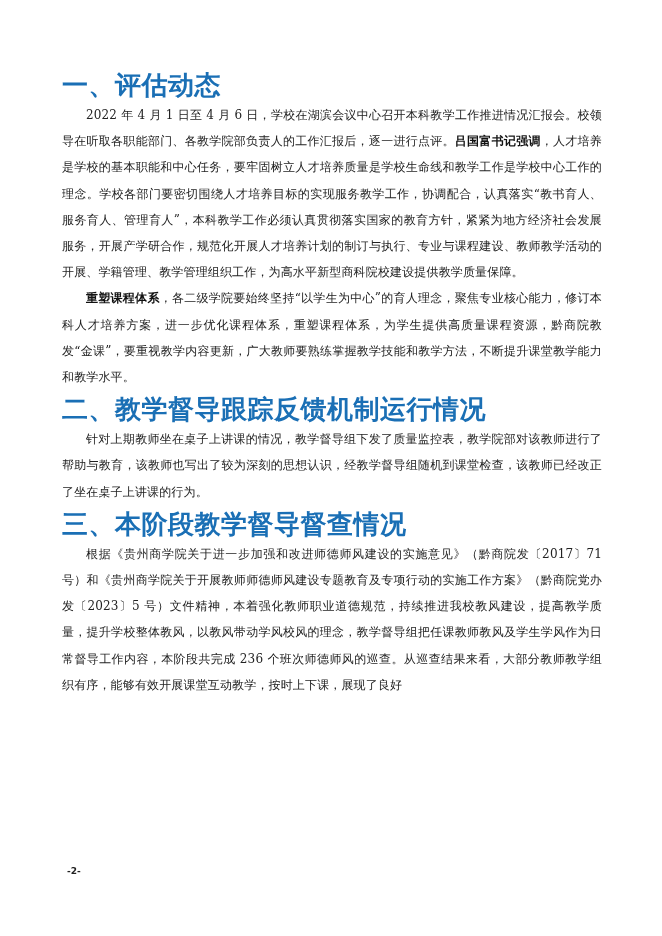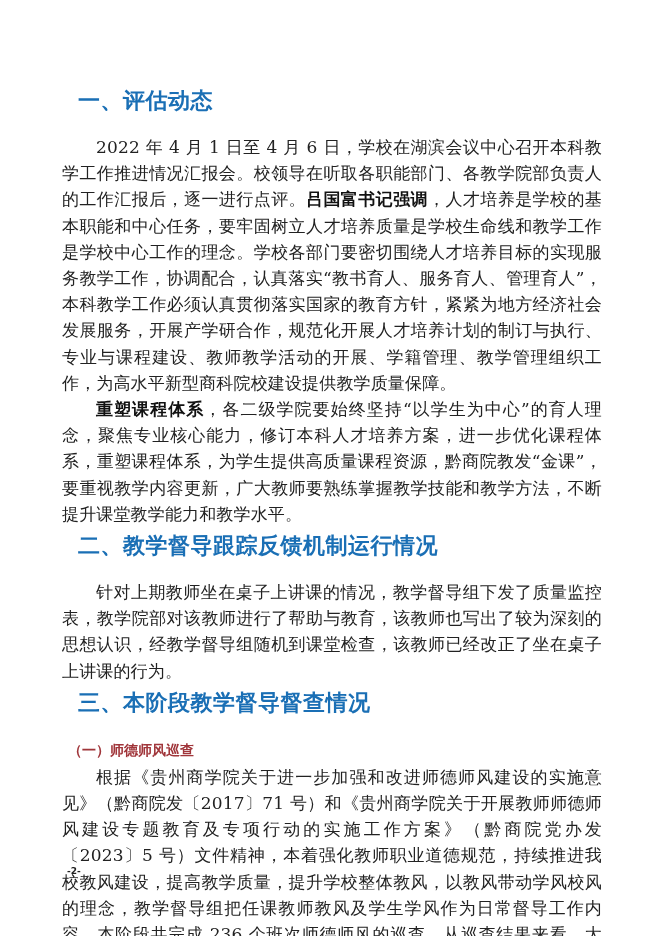--- a/index.html
+++ b/index.html
@@ -17,39 +17,39 @@
     }
     .page {
       position: absolute;
       left: 62px;
       top: 0;
       width: 540px;
     }
     .h1 {
       font-family: "DejaVu Sans", "Liberation Sans", sans-serif;
       font-weight: bold;
-      font-size: 22px;
+      font-size: 26px;
       color: #1a6fb5;
-      margin: 16px;
+      margin: 0;
       height: 34px;
       line-height: 34px;
       letter-spacing: 0.5px;
     }
     .h2 {
       font-family: "DejaVu Sans", "Liberation Sans", sans-serif;
       font-weight: bold;
       font-size: 14px;
       color: #a0353a;
       margin: 0;
       padding-left: 6px;
       height: 28px;
       line-height: 28px;
     }
     .p {
-      font-size: 17px;
+      font-size: 12px;
       line-height: 26.2px;
       margin: 0;
       text-indent: 2em;
       text-align: justify;
       text-align-last: left;
       letter-spacing: 0.15px;
     }
     .b {
       font-family: "DejaVu Sans", "Liberation Sans", sans-serif;
       font-weight: bold;
@@ -73,18 +73,17 @@
   <div style="height:68px;"></div>
 
   <h1 class="h1">一、评估动态</h1>
   <p class="p"><span>2022 年 4 月 1 日至 4 月 6 日，学校在湖滨会议中心召开本科教学工作推进情况汇报会。校领导在听取各职能部门、各教学院部负责人的工作汇报后，逐一进行点评。</span><span class="b">吕国富书记强调</span><span>，人才培养是学校的基本职能和中心任务，要牢固树立人才培养质量是学校生命线和教学工作是学校中心工作的理念。学校各部门要密切围绕人才培养目标的实现服务教学工作，协调配合，认真落实“教书育人、服务育人、管理育人”，本科教学工作必须认真贯彻落实国家的教育方针，紧紧为地方经济社会发展服务，开展产学研合作，规范化开展人才培养计划的制订与执行、专业与课程建设、教师教学活动的开展、学籍管理、教学管理组织工作，为高水平新型商科院校建设提供教学质量保障。</span></p>
   <p class="p"><span class="b">重塑课程体系</span><span>，各二级学院要始终坚持“以学生为中心”的育人理念，聚焦专业核心能力，修订本科人才培养方案，进一步优化课程体系，重塑课程体系，为学生提供高质量课程资源，黔商院教发“金课”，要重视教学内容更新，广大教师要熟练掌握教学技能和教学方法，不断提升课堂教学能力和教学水平。</span></p>
 
   <h1 class="h1" style="margin-top:2px;">二、教学督导跟踪反馈机制运行情况</h1>
   <p class="p">针对上期教师坐在桌子上讲课的情况，教学督导组下发了质量监控表，教学院部对该教师进行了帮助与教育，该教师也写出了较为深刻的思想认识，经教学督导组随机到课堂检查，该教师已经改正了坐在桌子上讲课的行为。</p>
 
   <h1 class="h1" style="margin-top:2px;">三、本阶段教学督导督查情况</h1>
-  <h2 class="h2">（一）师德师风巡查</h2>
   <p class="p">根据《贵州商学院关于进一步加强和改进师德师风建设的实施意见》（黔商院发〔2017〕71 号）和《贵州商学院关于开展教师师德师风建设专题教育及专项行动的实施工作方案》（黔商院党办发〔2023〕5 号）文件精神，本着强化教师职业道德规范，持续推进我校教风建设，提高教学质量，提升学校整体教风，以教风带动学风校风的理念，教学督导组把任课教师教风及学生学风作为日常督导工作内容，本阶段共完成 236 个班次师德师风的巡查。从巡查结果来看，大部分教师教学组织有序，能够有效开展课堂互动教学，按时上下课，展现了良好</p>
 
 </div>
 
 <div class="footer">-2-</div>
 
 </body></html>

